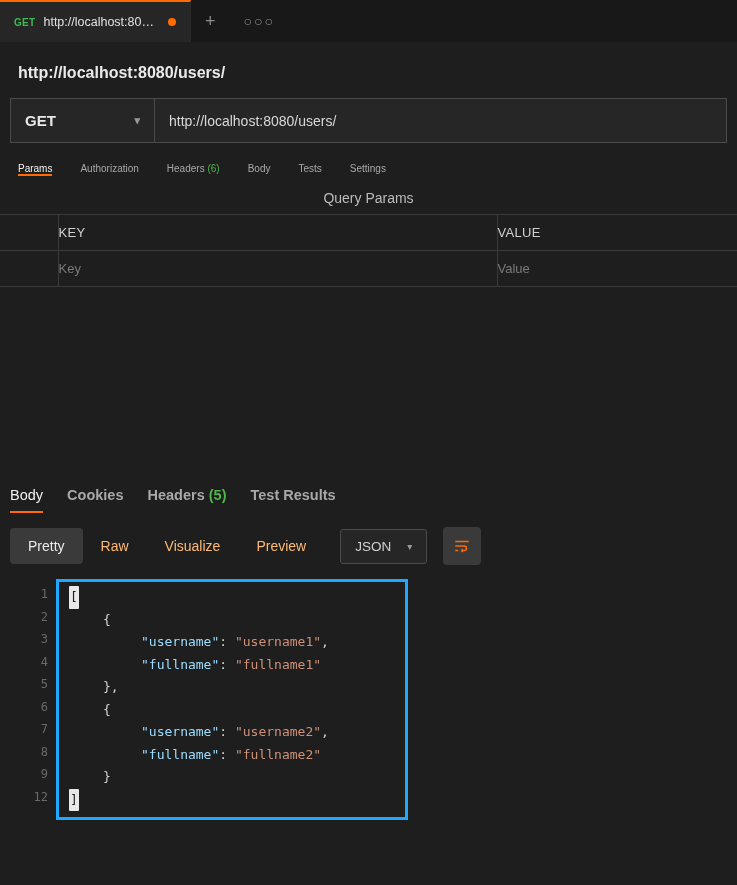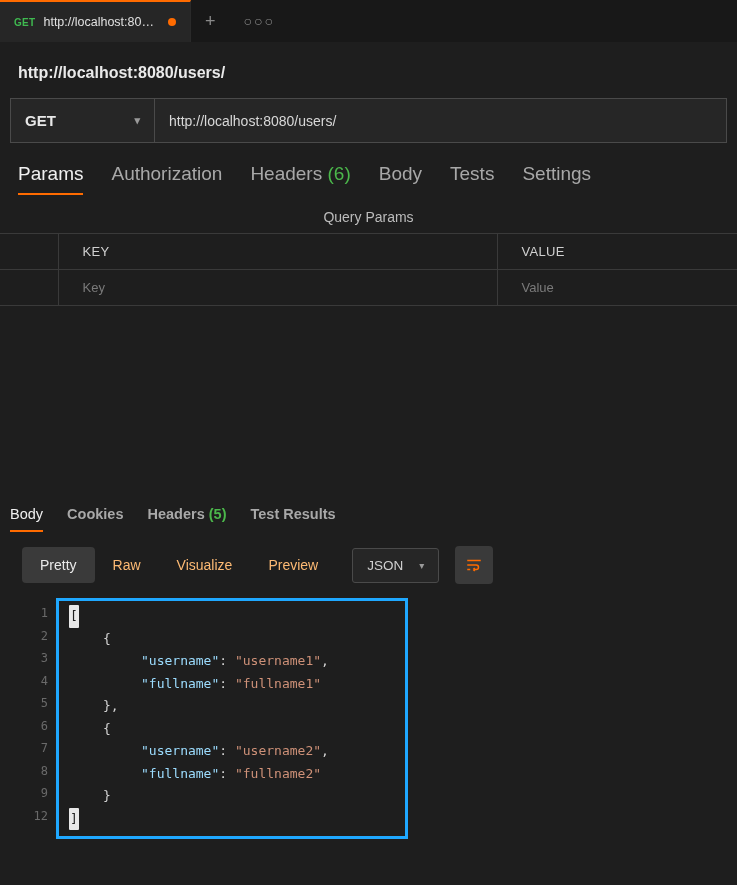--- a/index.html
+++ b/index.html
@@ -43,46 +43,46 @@
     }
     .method-select .chev { color: #9a9a9a; font-size: 11px; }
     .url-input {
       flex: 1; height: 45px; padding: 0 14px;
       border: 1px solid #4a4a4a; border-left: none; background: #262626;
       color: #d8d8d8; font-size: 14px;
     }
 
     
     .reqtabs { display: flex; gap: 28px; padding: 20px 18px 0; border-bottom: none; }
-    .reqtab { padding-bottom: 8px; color: #a8a8a8; font-size: 19px; cursor: pointer; }
+    .reqtab { color: #a8a8a8; font-size: 10px; cursor: pointer; }
     .reqtab.active { color: #f0f0f0; border-bottom: 2px solid #ff6b00; font-weight: 500; }
     .reqtab .count { color: #4bb74b; }
 
     .subhead { padding: 14px 18px 8px; color: #bcbcbc; font-size: 14px; text-align: center; }
 
     
     .ptable { width: 100%; border-collapse: collapse; border-top: 1px solid #3a3a3a; }
     .ptable th, .ptable td {
-      border: 1px solid #3a3a3a; border-left: none; padding: 10px 24px;
+      border: 1px solid #3a3a3a; border-left: none; padding: 10px 0;
       text-align: left; font-weight: 400;
     }
     .ptable th { color: #d0d0d0; font-size: 13px; letter-spacing: .3px; }
     .ptable td { color: #7a7a7a; }
     .ptable .chkcol { width: 58px; border-left: none; }
     .ptable .valcol { width: 240px; border-right: none; }
 
     .req-area { height: 200px; }
 
     
     .resptabs { display: flex; gap: 24px; padding: 0 10px 0; }
     .resptab { padding-bottom: 8px; color: #a8a8a8; font-size: 14.5px; cursor: pointer; font-weight: bold; }
     .resptab.active { color: #f0f0f0; border-bottom: 2px solid #ff6b00; font-weight: 500; }
     .resptab .count { color: #4bb74b; }
 
-    .viewrow { display: flex; align-items: center; gap: 8px; padding: 14px 10px; margin-left: 12px; }
+    .viewrow { display: flex; align-items: center; gap: 8px; padding: 14px 10px; }
     .viewgroup { display: flex; background: transparent; }
     .viewbtn {
       padding: 10px 18px; background: transparent; color: #fdba74;
       font-size: 14px; cursor: pointer;
     }
     .viewbtn.active { background: #3a3a3a; color: #eaeaea; border-radius: 4px; }
     .fmt-select {
       display: flex; align-items: center; gap: 16px;
       padding: 9px 14px; border: 1px solid #4a4a4a; background: #262626;
       color: #d0d0d0; font-size: 13.5px; cursor: pointer; margin-left: 8px; border-radius: 3px;

